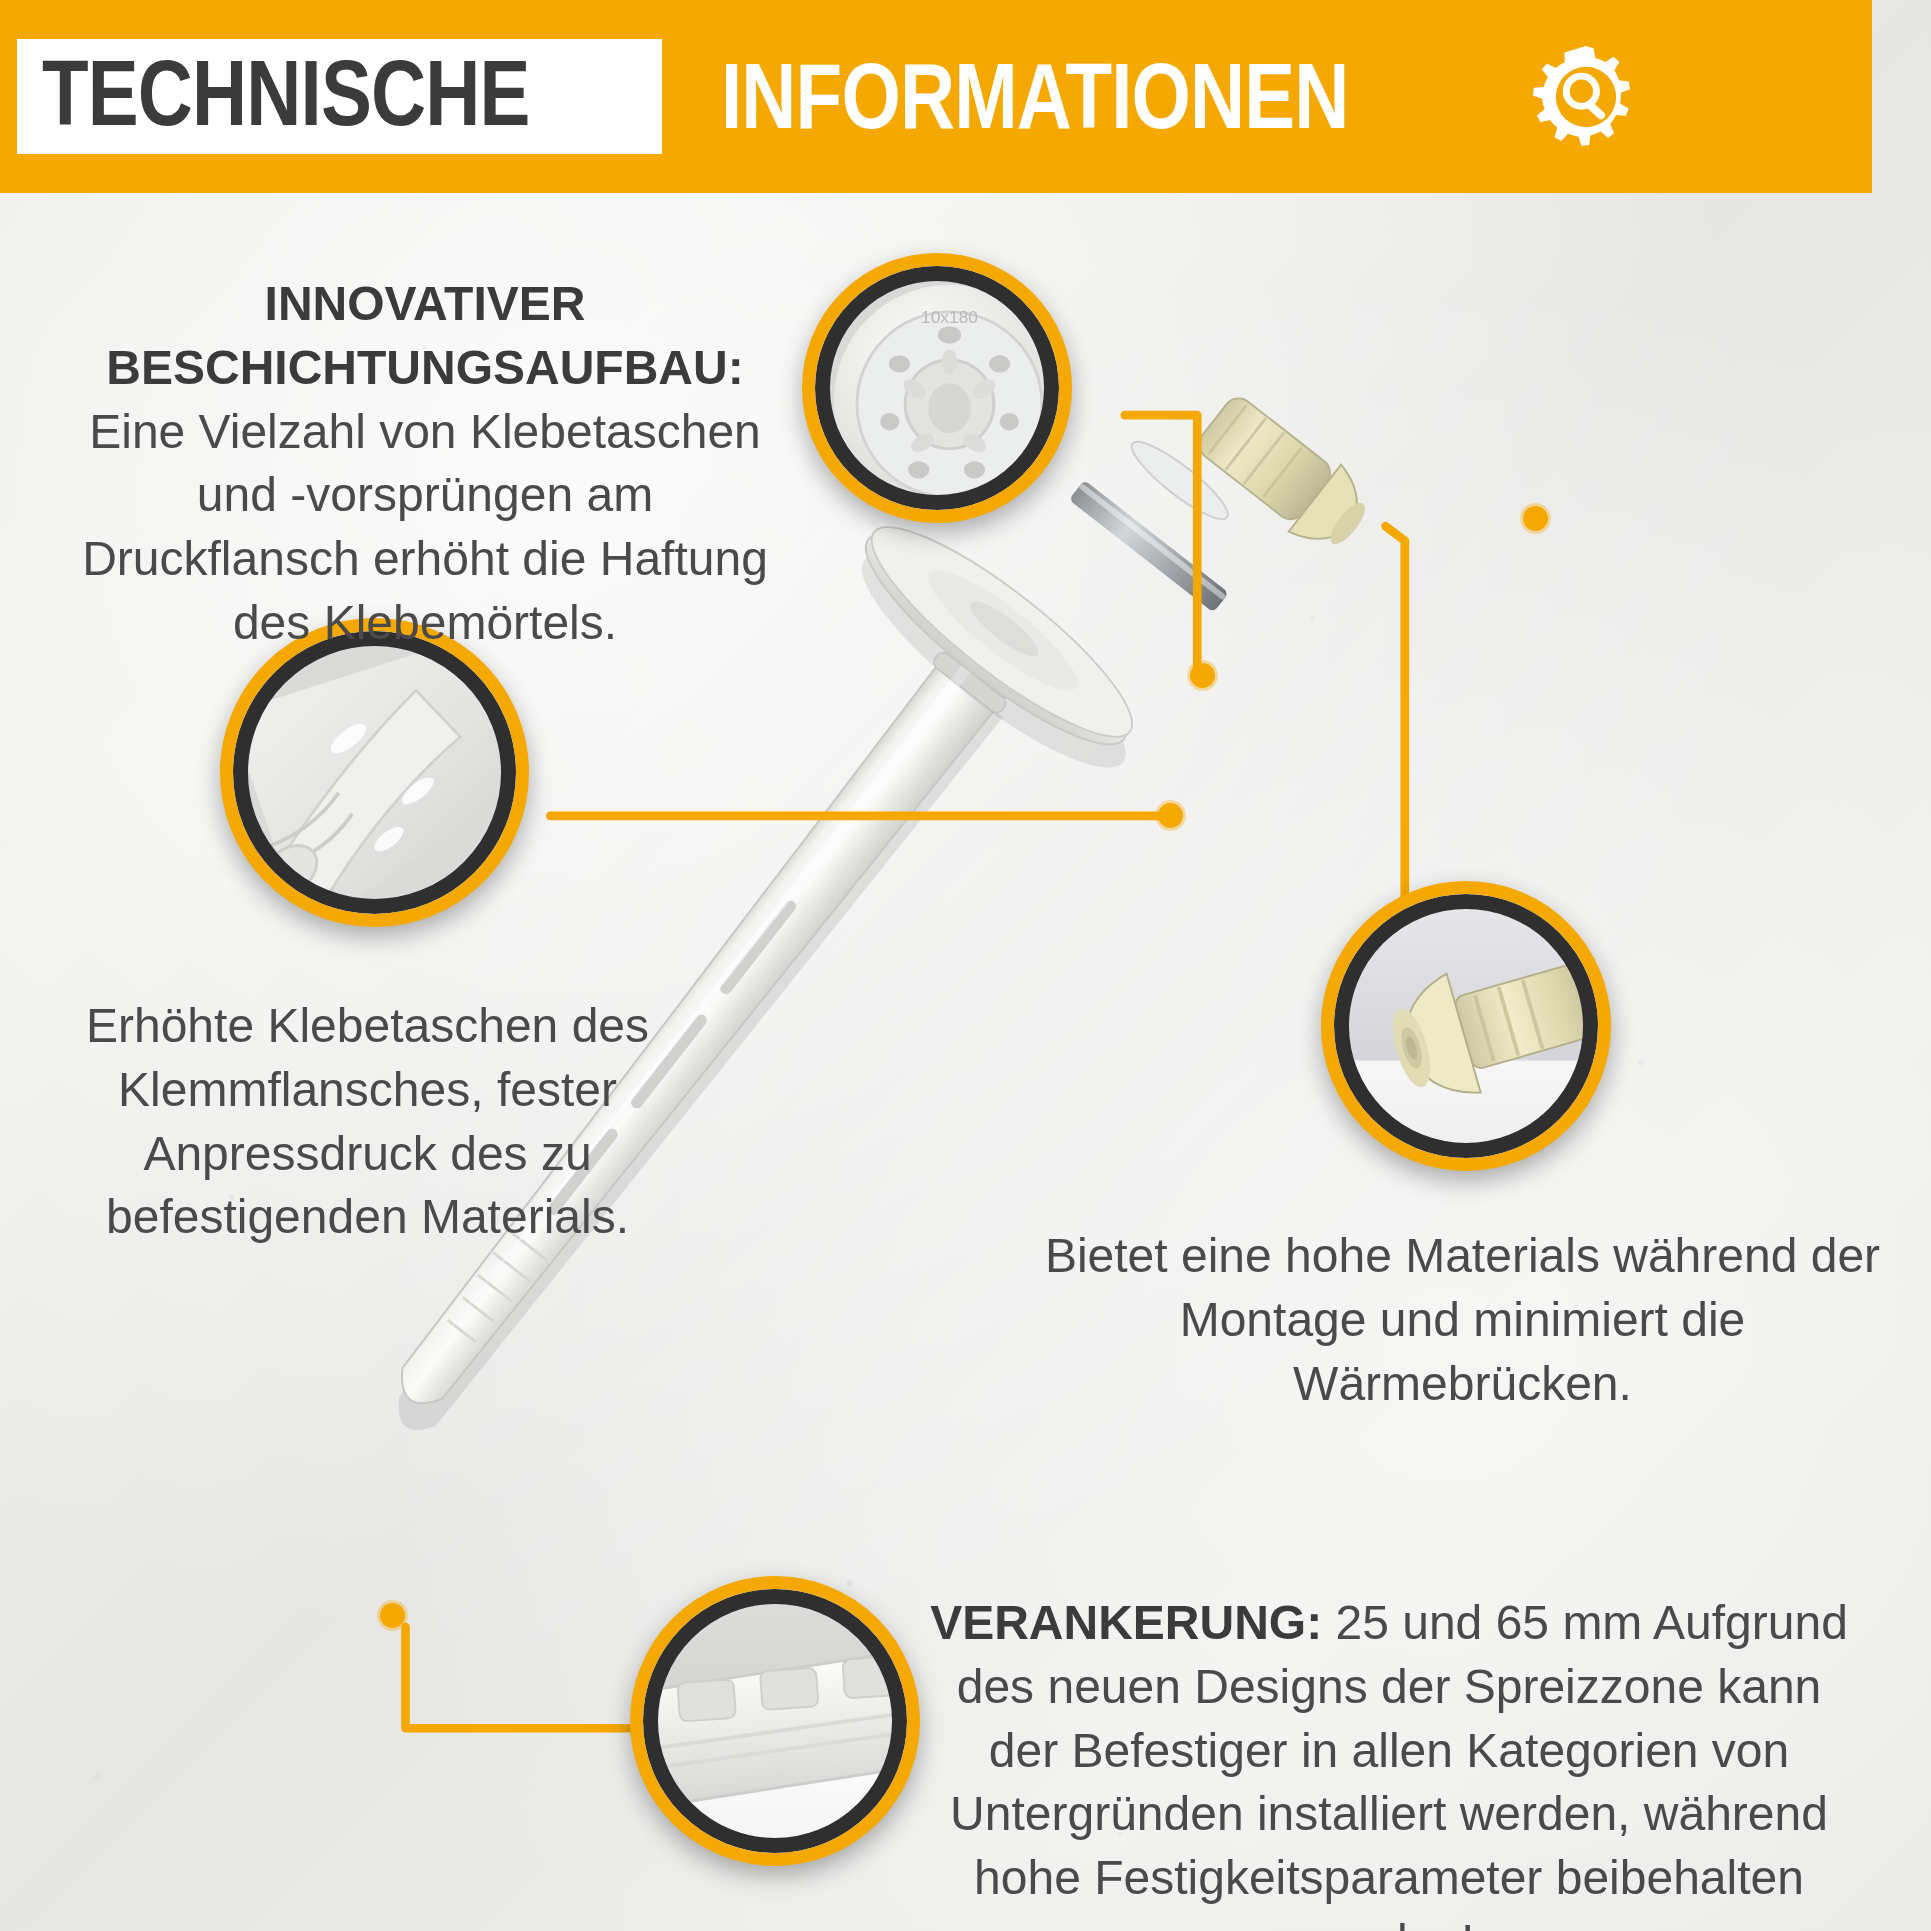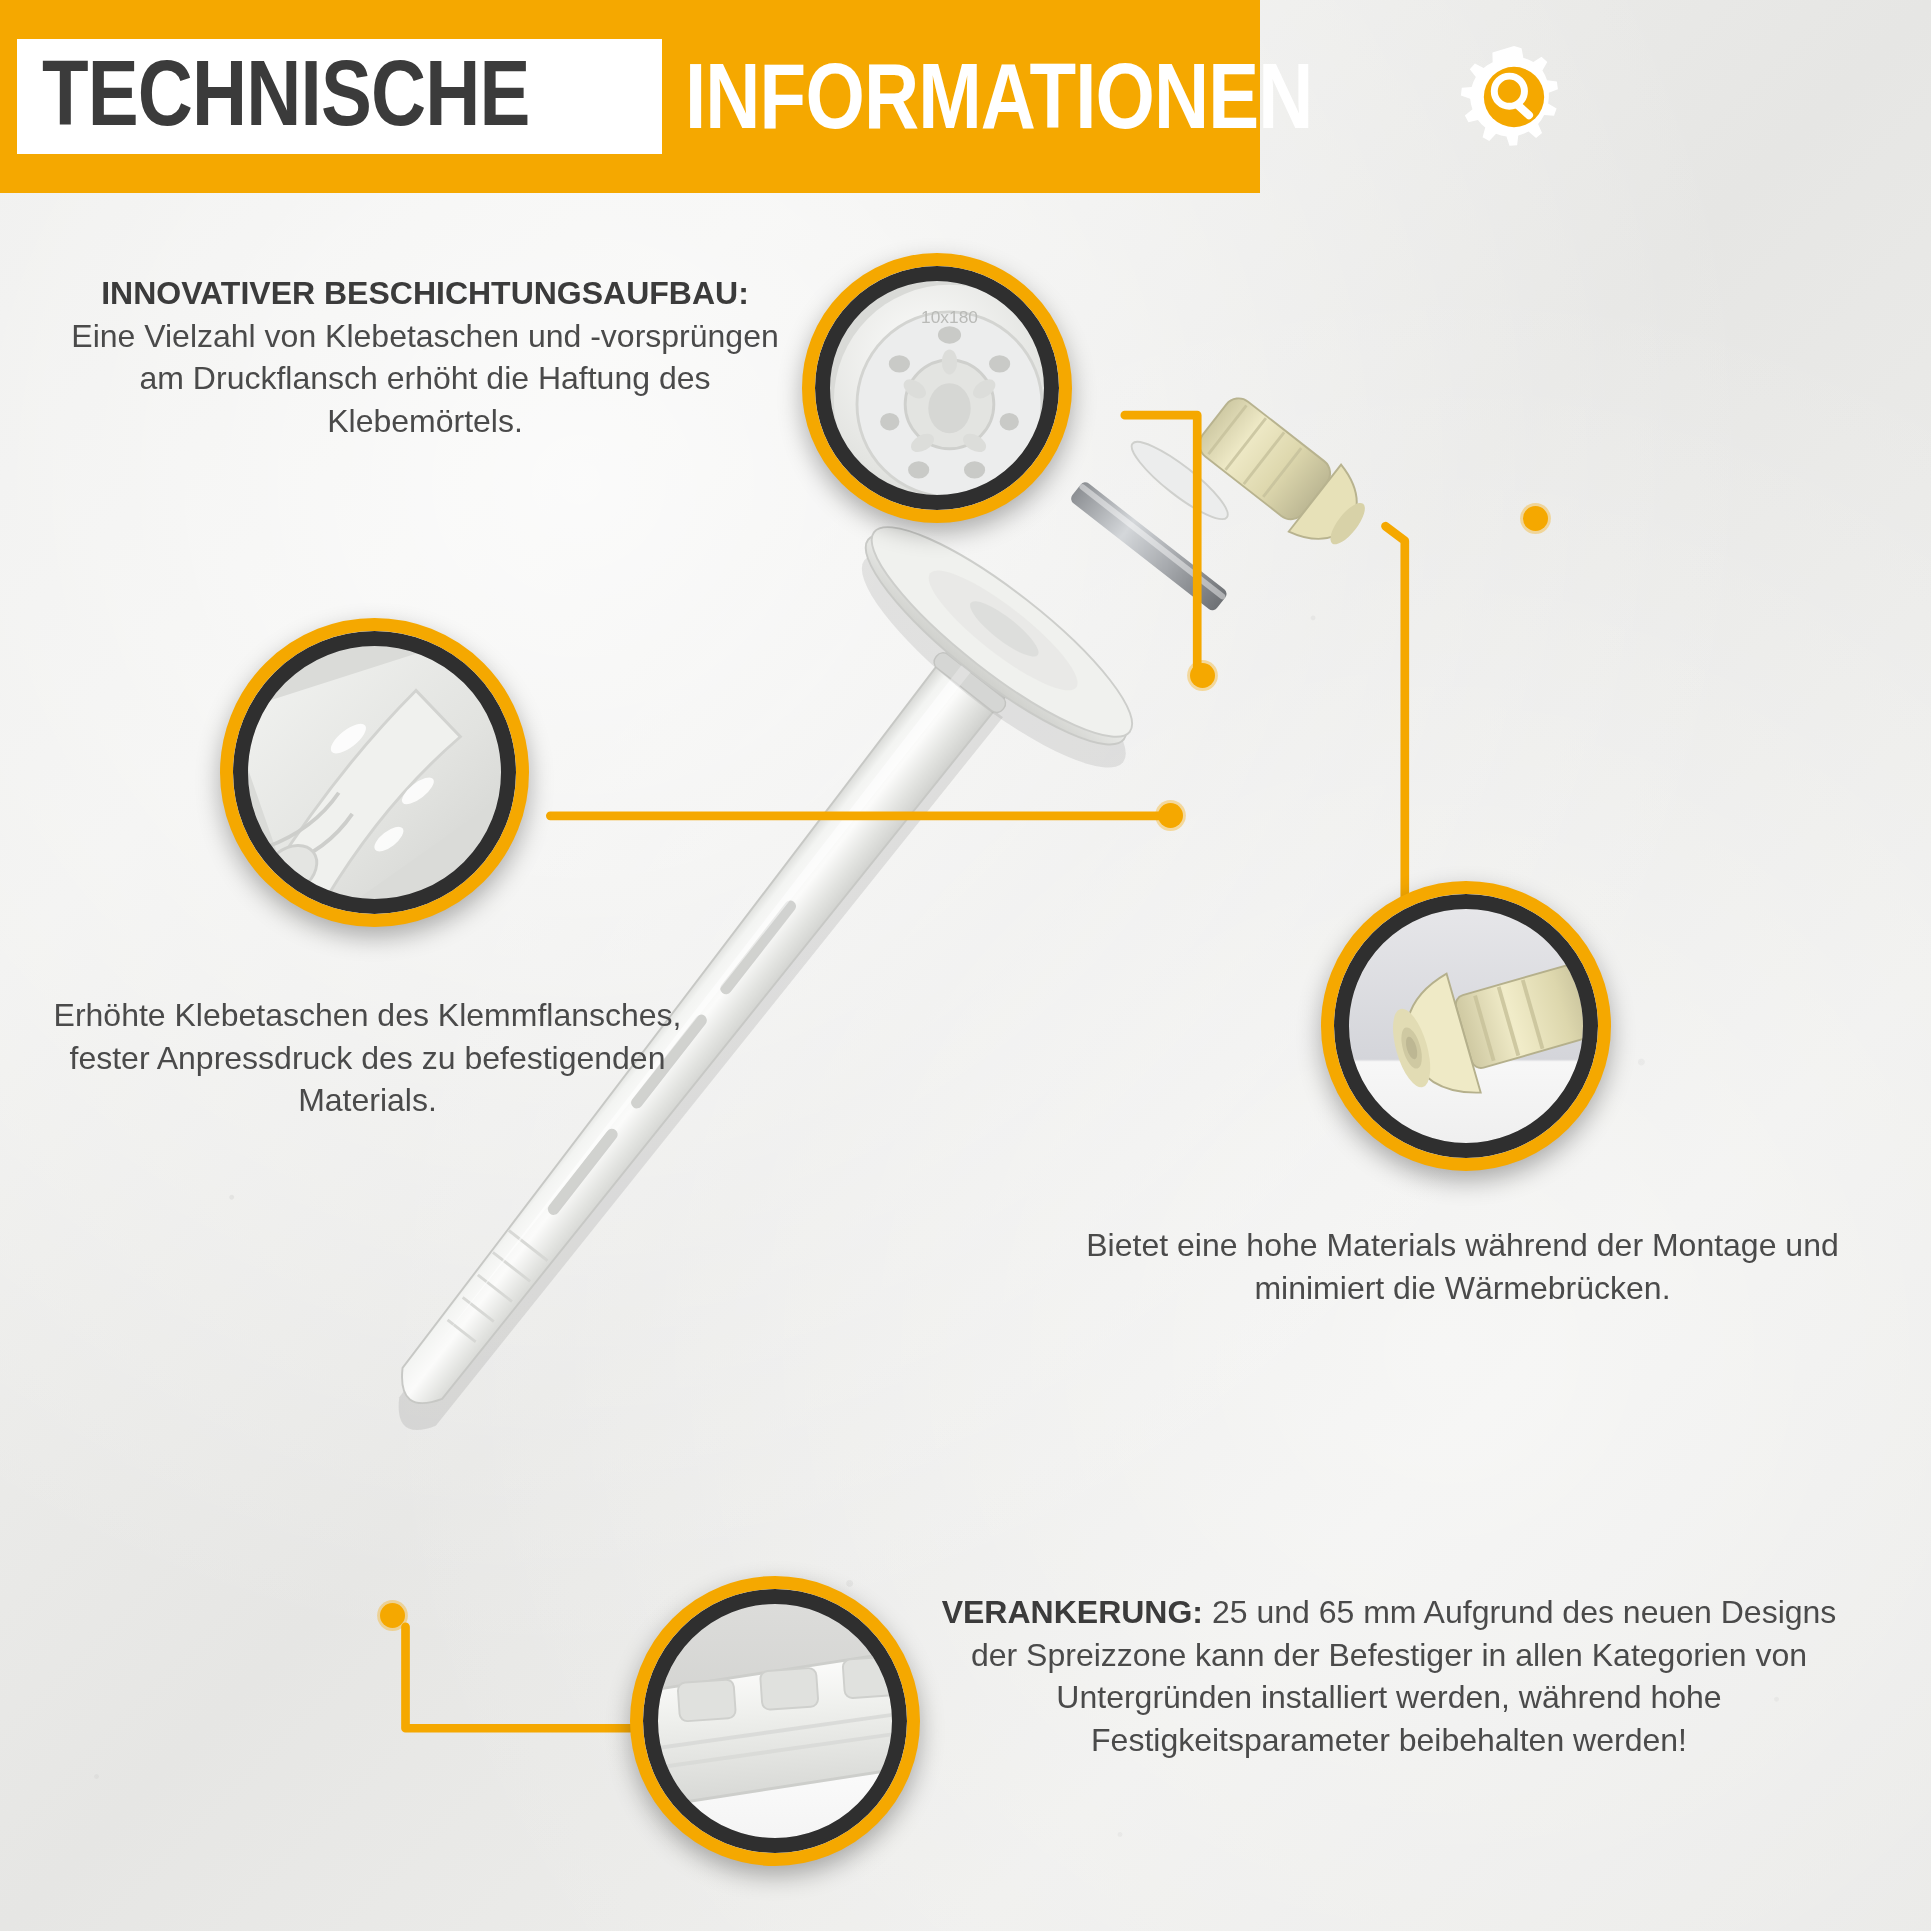--- a/index.html
+++ b/index.html
@@ -38,27 +38,28 @@
       radial-gradient(circle at 92% 88%, rgba(120,120,120,0.07) 0 1.9px, rgba(0,0,0,0) 2.9px),
       radial-gradient(circle at 5% 92%, rgba(120,120,120,0.07) 0 1.9px, rgba(0,0,0,0) 2.9px);
     pointer-events: none;
   }
 
   
   #header {
     position: absolute;
     left: 0;
     top: 0;
-    width: 1260px;
+    width: 1872px;
     height: 193px;
     background: #F5A800;
     display: flex;
     align-items: center;
     box-sizing: border-box;
     padding: 0 27px 0 0;
+    gap: 36px;
   }
   #header .word-box {
     background: #ffffff;
     margin-left: 17.4px;
     padding: 5.8px 25px 11.6px 25px;
     display: flex;
     align-items: center;
   }
   #header .word-box .w1 {
     font-family: "Liberation Sans", sans-serif;
@@ -87,21 +88,21 @@
     margin-left: 5.8px;
     flex: 0 0 auto;
     display: flex;
     align-items: center;
   }
 
   
   .callout {
     position: absolute;
     color: #4a4a4a;
-    font-size: 32px;
+    font-size: 48px;
     line-height: 1.33;
   }
   .callout .title {
     font-weight: bold;
     color: #3b3b3b;
     display: block;
   }
   .callout .body {
     display: block;
   }

